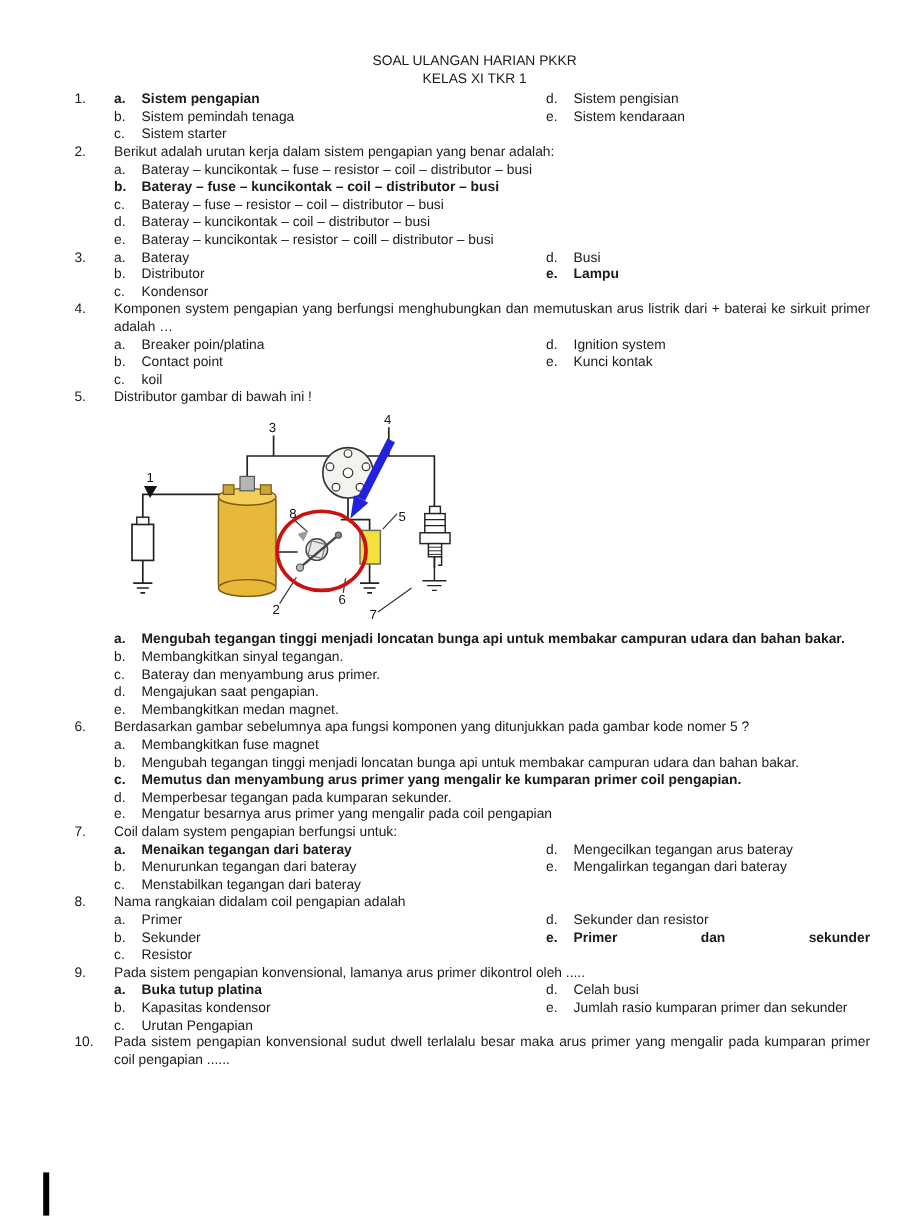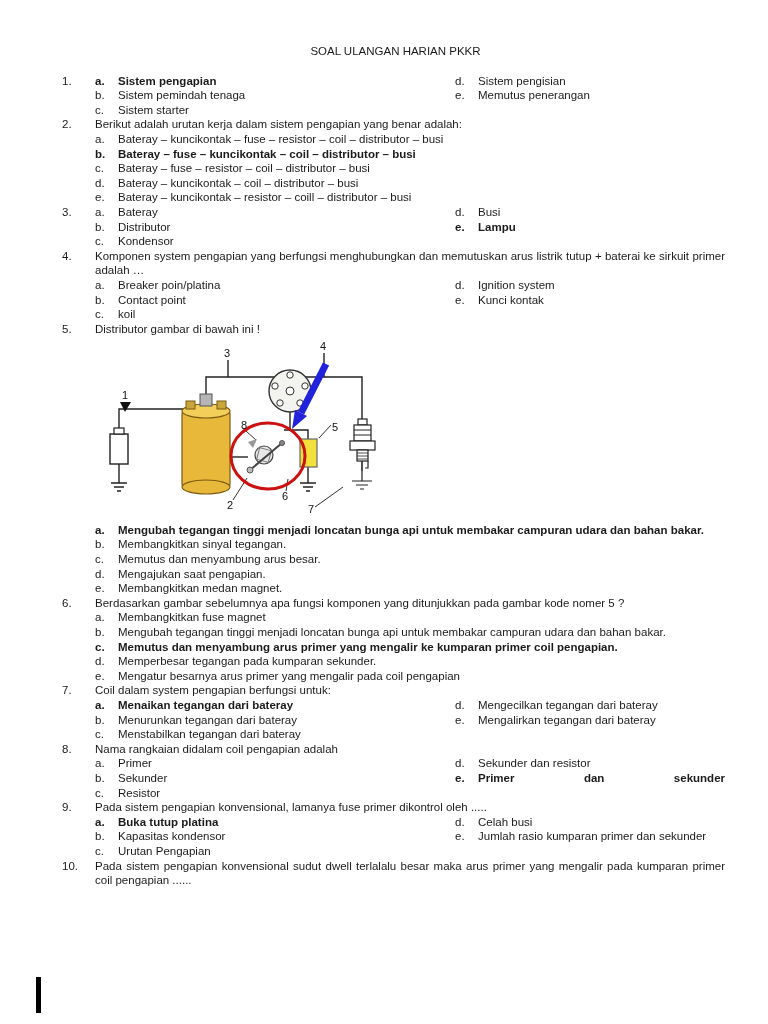--- a/index.html
+++ b/index.html
@@ -3,21 +3,21 @@
 <meta charset="utf-8">
 <style>
   * { margin:0; padding:0; box-sizing:border-box; }
   html,body { background:#ffffff; }
   .page {
     width:768px; height:1024px; position:relative; background:#ffffff;
     font-family:"Liberation Sans","DejaVu Sans",sans-serif;
     font-size:11.5px; line-height:14.6px; color:#1b1b1b;
     padding-top:44px; overflow:hidden;
   }
-  .header { text-align:center; margin-bottom:15px;padding-left:23px; }
+  .header { text-align:center; margin-bottom:3px;padding-left:23px; }
   .content { margin:0 43px 0 62px; }
   .q-row { display:flex; }
   .q-num { width:33px; flex:none; }
   .q-body { flex:1; min-width:0; }
   .q-text { text-align:justify; }
   .bold { font-weight:bold; }
   .opt { display:flex; }
   .opt-label { width:23px; flex:none; }
   .opt-text { flex:1; min-width:0; text-align:justify; }
   .opt.spread .opt-text { text-align:justify; text-align-last:justify; }
@@ -28,20 +28,21 @@
   .artifact { position:absolute; left:36px; top:977px; width:5px; height:36px; background:#000; }
   svg text { font-family:"Liberation Sans","DejaVu Sans",sans-serif; }
 </style>
 </head>
 <body>
 
 <div class="page">
 
   <div class="header">
     <div class="title">SOAL ULANGAN HARIAN PKKR</div>
+    <div class="title">KELAS XI TKR 1</div>
   </div>
 
   <div class="content">
       <div class="q-row">
         <div class="q-num">1.</div>
         <div class="q-body">
           <div class="opt-cols">
             <div class="col-left">
               <div class="opt bold">
                 <span class="opt-label">a.</span>
@@ -56,21 +57,21 @@
                 <span class="opt-text">Sistem starter</span>
               </div>
             </div>
             <div class="col-right">
               <div class="opt">
                 <span class="opt-label">d.</span>
                 <span class="opt-text">Sistem pengisian</span>
               </div>
               <div class="opt">
                 <span class="opt-label">e.</span>
-                <span class="opt-text">Memutus penerangan</span>
+                <span class="opt-text">Sistem kendaraan</span>
               </div>
             </div>
           </div>
         </div>
       </div>
       <div class="q-row">
         <div class="q-num">2.</div>
         <div class="q-body">
           <div class="q-text">Berikut adalah urutan kerja dalam sistem pengapian yang benar adalah:</div>
           <div class="opt-list">
@@ -124,21 +125,21 @@
                 <span class="opt-label">e.</span>
                 <span class="opt-text">Lampu</span>
               </div>
             </div>
           </div>
         </div>
       </div>
       <div class="q-row">
         <div class="q-num">4.</div>
         <div class="q-body">
-          <div class="q-text">Komponen system pengapian yang berfungsi menghubungkan dan memutuskan arus listrik tutup + baterai ke sirkuit primer adalah …</div>
+          <div class="q-text">Komponen system pengapian yang berfungsi menghubungkan dan memutuskan arus listrik dari + baterai ke sirkuit primer adalah …</div>
           <div class="opt-cols">
             <div class="col-left">
               <div class="opt">
                 <span class="opt-label">a.</span>
                 <span class="opt-text">Breaker poin/platina</span>
               </div>
               <div class="opt">
                 <span class="opt-label">b.</span>
                 <span class="opt-text">Contact point</span>
               </div>
@@ -260,21 +261,21 @@
             <div class="opt bold">
               <span class="opt-label">a.</span>
               <span class="opt-text">Mengubah tegangan tinggi menjadi loncatan bunga api untuk membakar campuran udara dan bahan bakar.</span>
             </div>
             <div class="opt">
               <span class="opt-label">b.</span>
               <span class="opt-text">Membangkitkan sinyal tegangan.</span>
             </div>
             <div class="opt">
               <span class="opt-label">c.</span>
-              <span class="opt-text">Memutus dan menyambung arus besar.</span>
+              <span class="opt-text">Bateray dan menyambung arus primer.</span>
             </div>
             <div class="opt">
               <span class="opt-label">d.</span>
               <span class="opt-text">Mengajukan saat pengapian.</span>
             </div>
             <div class="opt">
               <span class="opt-label">e.</span>
               <span class="opt-text">Membangkitkan medan magnet.</span>
             </div>
           </div>
@@ -323,21 +324,21 @@
                 <span class="opt-text">Menurunkan tegangan dari bateray</span>
               </div>
               <div class="opt">
                 <span class="opt-label">c.</span>
                 <span class="opt-text">Menstabilkan tegangan dari bateray</span>
               </div>
             </div>
             <div class="col-right">
               <div class="opt">
                 <span class="opt-label">d.</span>
-                <span class="opt-text">Mengecilkan tegangan dari bateray</span>
+                <span class="opt-text">Mengecilkan tegangan arus bateray</span>
               </div>
               <div class="opt">
                 <span class="opt-label">e.</span>
                 <span class="opt-text">Mengalirkan tegangan dari bateray</span>
               </div>
             </div>
           </div>
         </div>
       </div>
       <div class="q-row">
@@ -368,21 +369,21 @@
                 <span class="opt-label">e.</span>
                 <span class="opt-text">Primer dan sekunder</span>
               </div>
             </div>
           </div>
         </div>
       </div>
       <div class="q-row">
         <div class="q-num">9.</div>
         <div class="q-body">
-          <div class="q-text">Pada sistem pengapian konvensional, lamanya fuse primer dikontrol oleh .....</div>
+          <div class="q-text">Pada sistem pengapian konvensional, lamanya arus primer dikontrol oleh .....</div>
           <div class="opt-cols">
             <div class="col-left">
               <div class="opt bold">
                 <span class="opt-label">a.</span>
                 <span class="opt-text">Buka tutup platina</span>
               </div>
               <div class="opt">
                 <span class="opt-label">b.</span>
                 <span class="opt-text">Kapasitas kondensor</span>
               </div>

